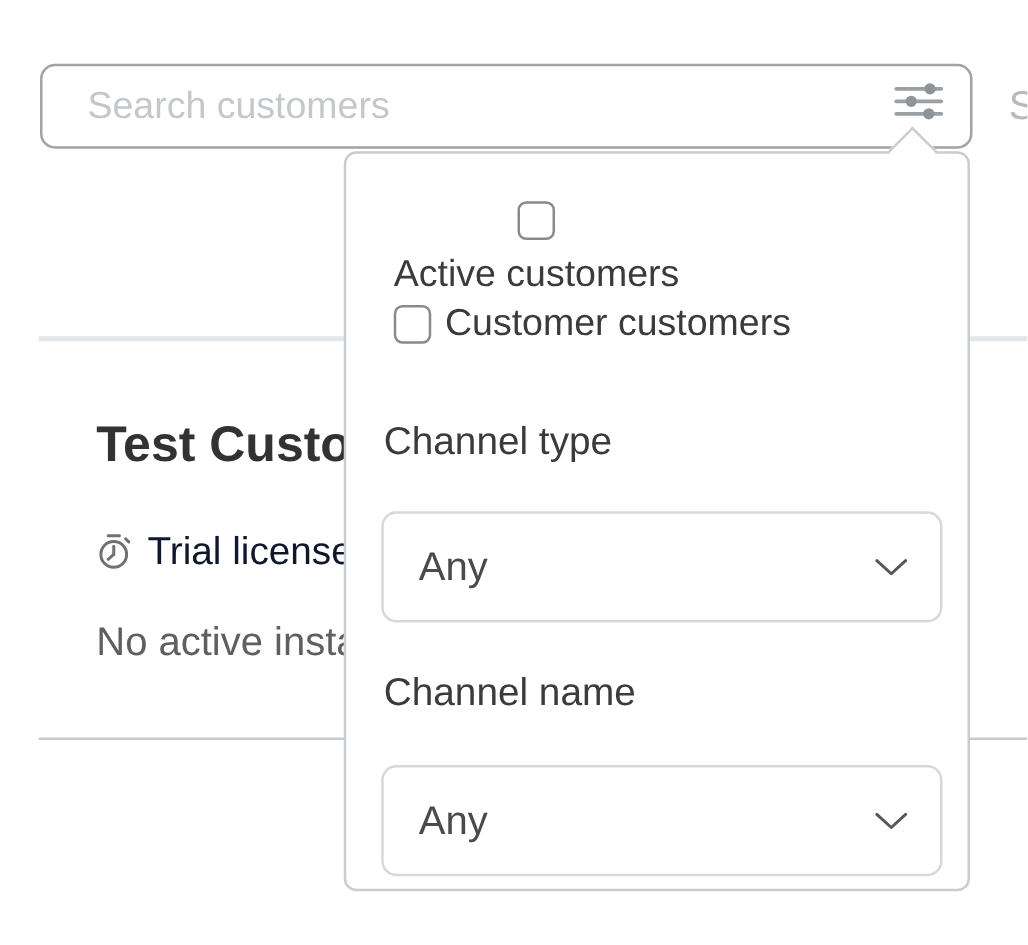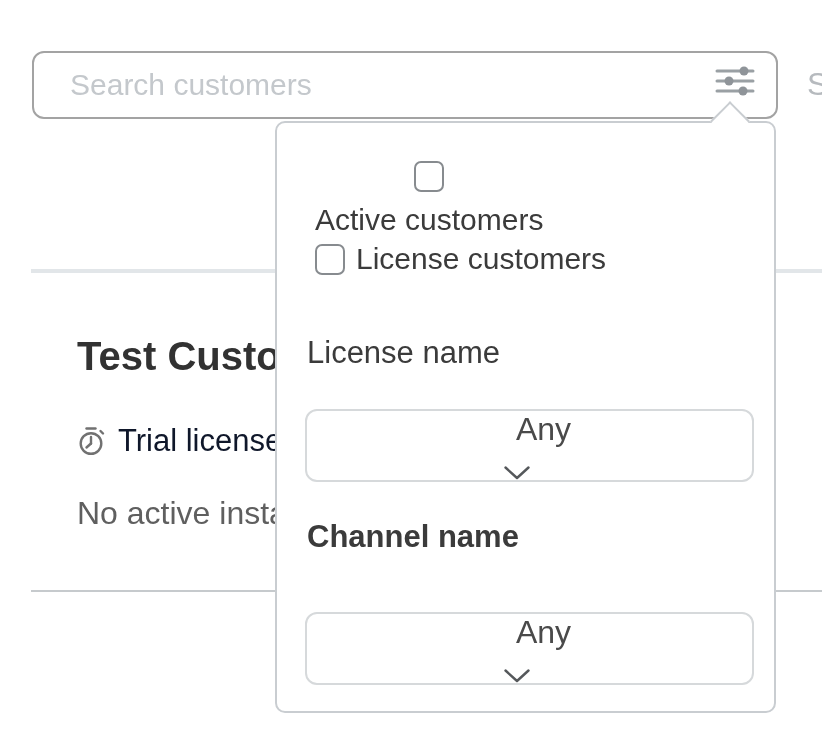--- a/index.html
+++ b/index.html
@@ -38,24 +38,24 @@
     border-left: 2px solid #c9cdd1; border-top: 2px solid #c9cdd1; transform: rotate(45deg); z-index: 6; }
 
   .check-row { position: absolute; left: 38px; display: flex; align-items: center; gap: 11px; cursor: pointer; }
   .check-row.row1 { top: 38px; flex-direction: column; }
   .check-row.row2 { top: 119px; }
   .checkbox { width: 30px; height: 31px; border: 2.5px solid #878b8f; border-radius: 7px; background: #fff; flex: 0 0 auto; }
   .check-label { font-size: 30px; color: #3b3b3b; white-space: nowrap; }
 
   .field-label { position: absolute; left: 30px; font-size: 31px; color: #3b3b3b; white-space: nowrap; }
   .field-label.l1 { top: 212px; }
-  .field-label.l2 { top: 396px; font-weight: bold; }
+  .field-label.l2 { top: 413px; }
 
-  .select { position: absolute; left: 28px; width: 449px; height: 73px; border: 2px solid #d6d9db;
-    border-radius: 12px; background: #fff; display: flex; align-items: center; cursor: pointer; flex-direction: column; }
+  .select { position: absolute; left: 28px; width: 449px; height: 89px; border: 2px solid #d6d9db;
+    border-radius: 12px; background: #fff; display: flex; align-items: center; cursor: pointer; }
   .select.s1 { top: 286px; }
   .select.s2 { top: 489px; }
   .select .value { font-size: 32px; color: #4a4a4a; padding-left: 28px; flex: 1; }
   .select .chev { padding-right: 26px; display: flex; align-items: center; }
 </style>
 </head>
 <body>
 
 <div class="stage">
 
@@ -99,24 +99,24 @@
 
   <div class="popover">
 
     <div class="check-row row1">
       <span class="checkbox"></span>
       <span class="check-label">Active customers</span>
     </div>
 
     <div class="check-row row2">
       <span class="checkbox"></span>
-      <span class="check-label">License customers</span>
+      <span class="check-label">Customer customers</span>
     </div>
 
-    <div class="field-label l1">License name</div>
+    <div class="field-label l1">Channel type</div>
 
     <div class="select s1">
       <span class="value">Any</span>
       <span class="chev">
         <svg width="26" height="14" viewBox="0 0 26 14" fill="none">
           <polyline points="1.5,1.5 13,12 24.5,1.5" stroke="#55585b" stroke-width="2.4" stroke-linecap="round" stroke-linejoin="round"></polyline>
         </svg>
       </span>
     </div>
 

